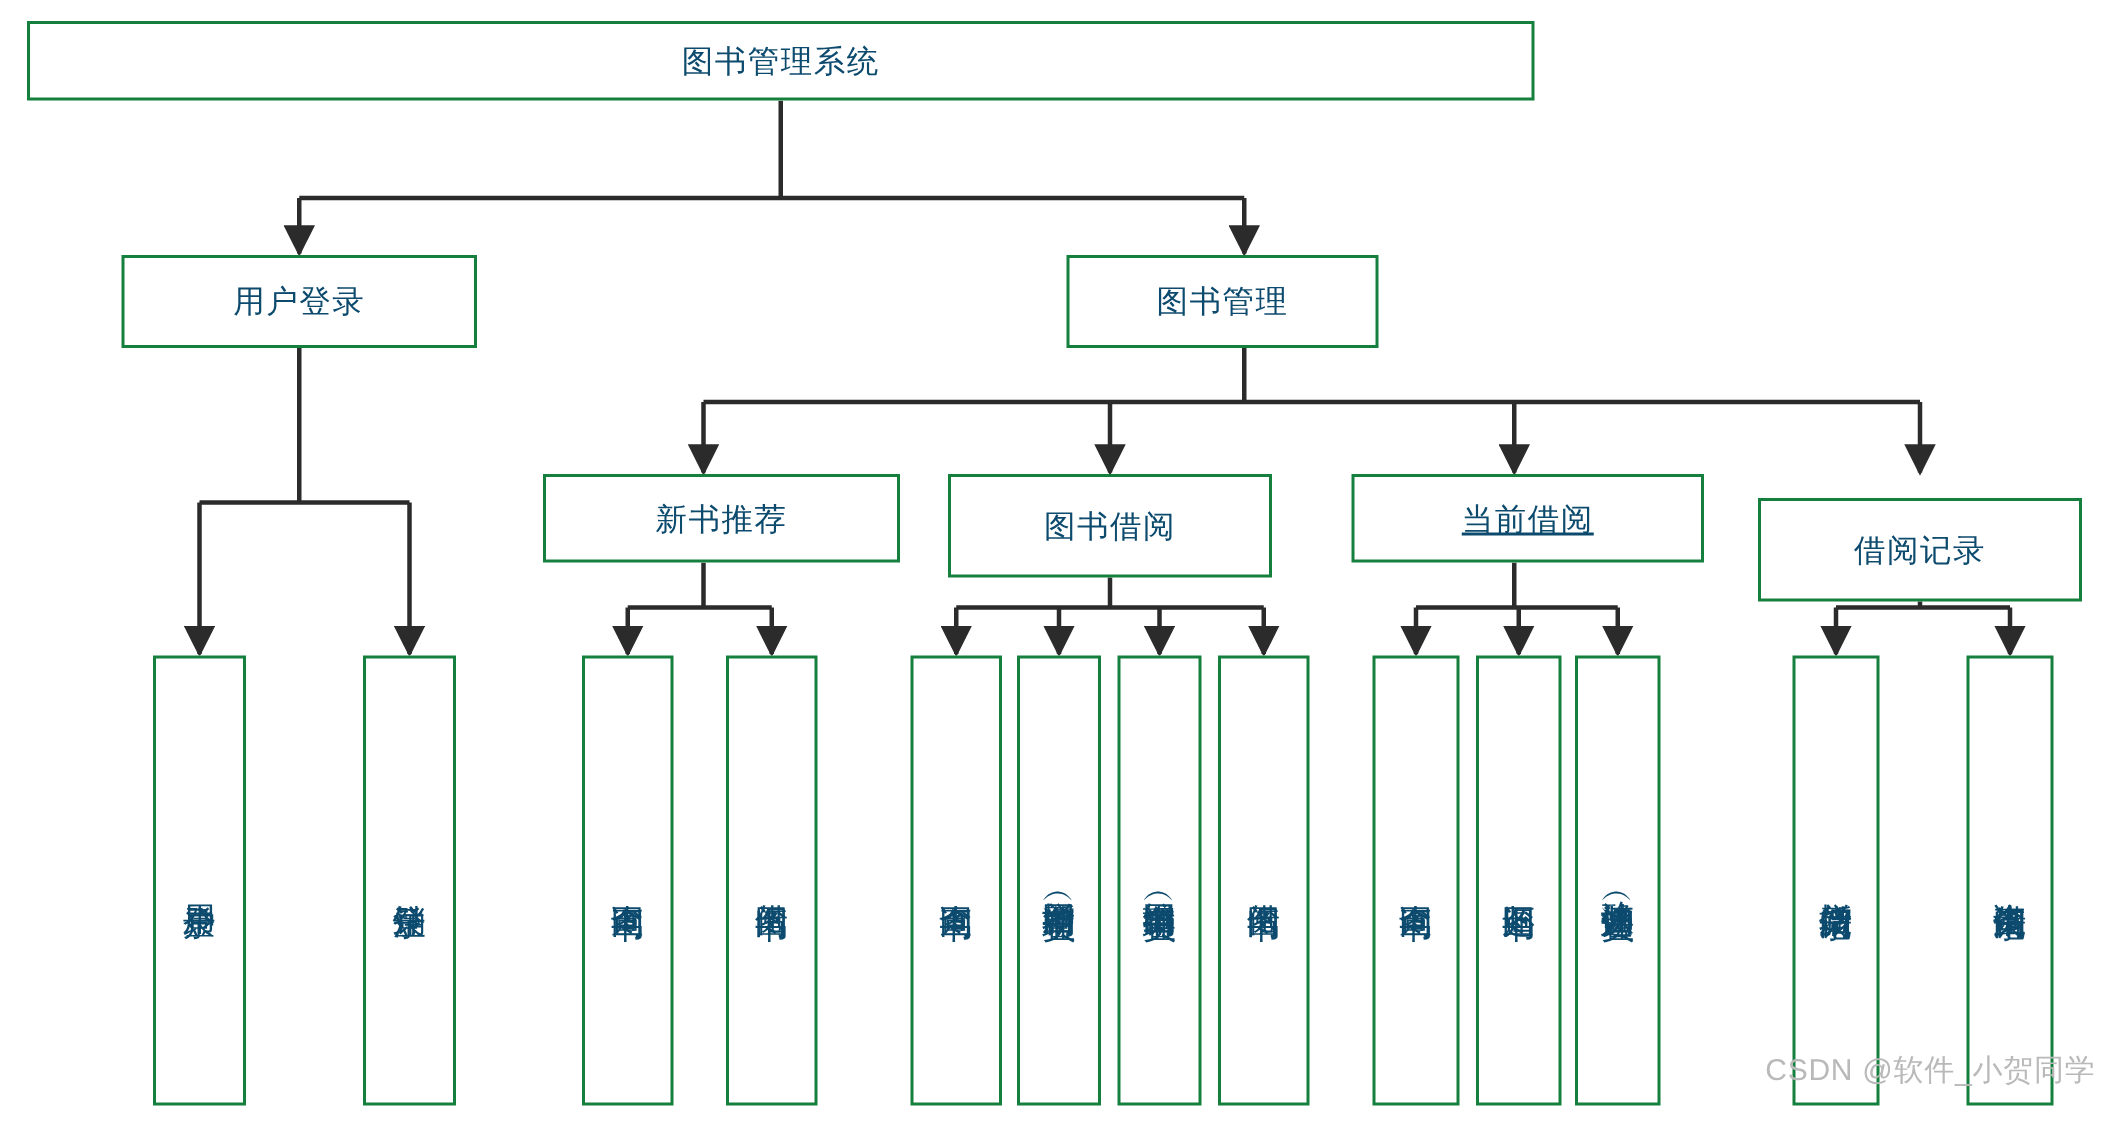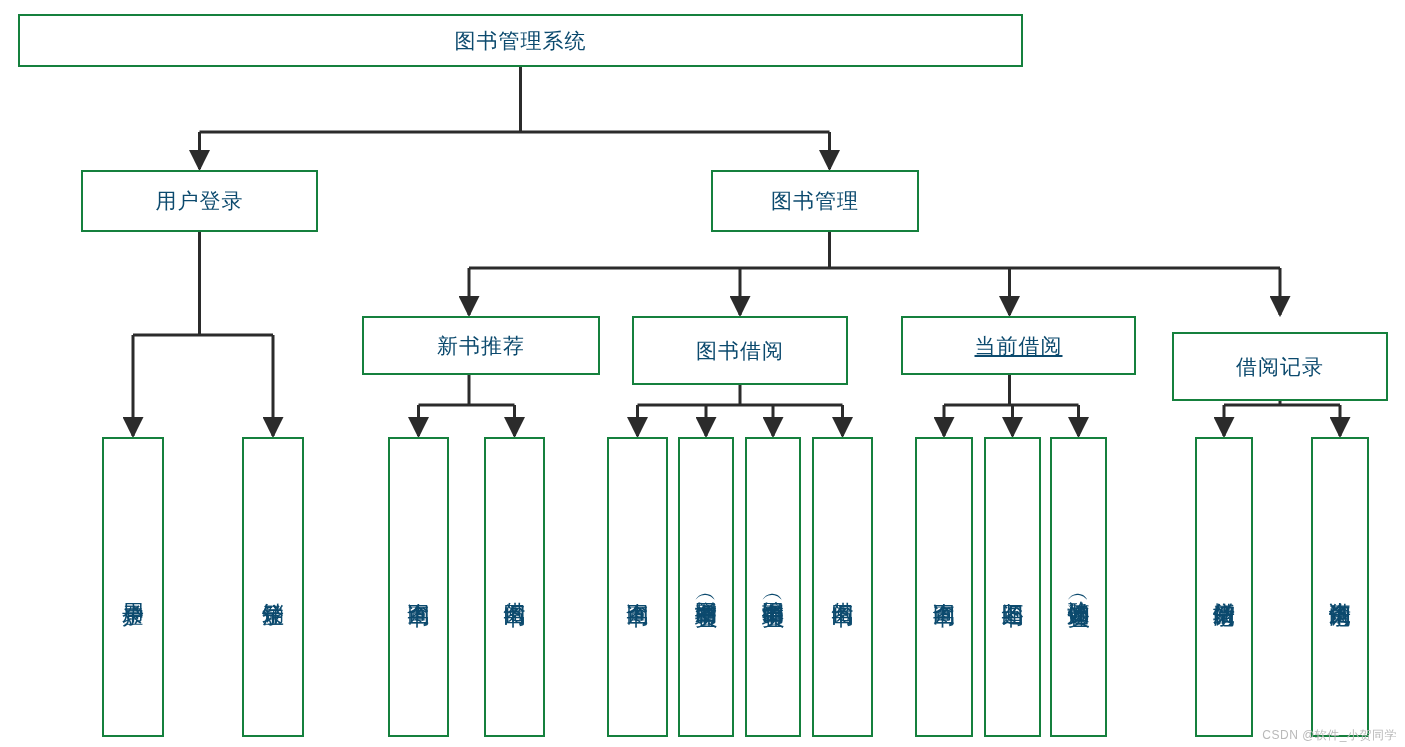--- a/index.html
+++ b/index.html
@@ -49,22 +49,22 @@
     text-align: center;
   }
   .node.vert > span {
     writing-mode: vertical-rl;
     text-orientation: upright;
     display: block;
   }
   #watermark {
     position: absolute;
     right: 8px;
-    bottom: 3px;
-    font-size: 12px;
+    bottom: 20px;
+    font-size: 20px;
     color: #b9b9b9;
     letter-spacing: 0.5px;
     white-space: nowrap;
     user-select: none;
   }
 </style>
 </head>
 <body>
 
 <div id="canvas">

